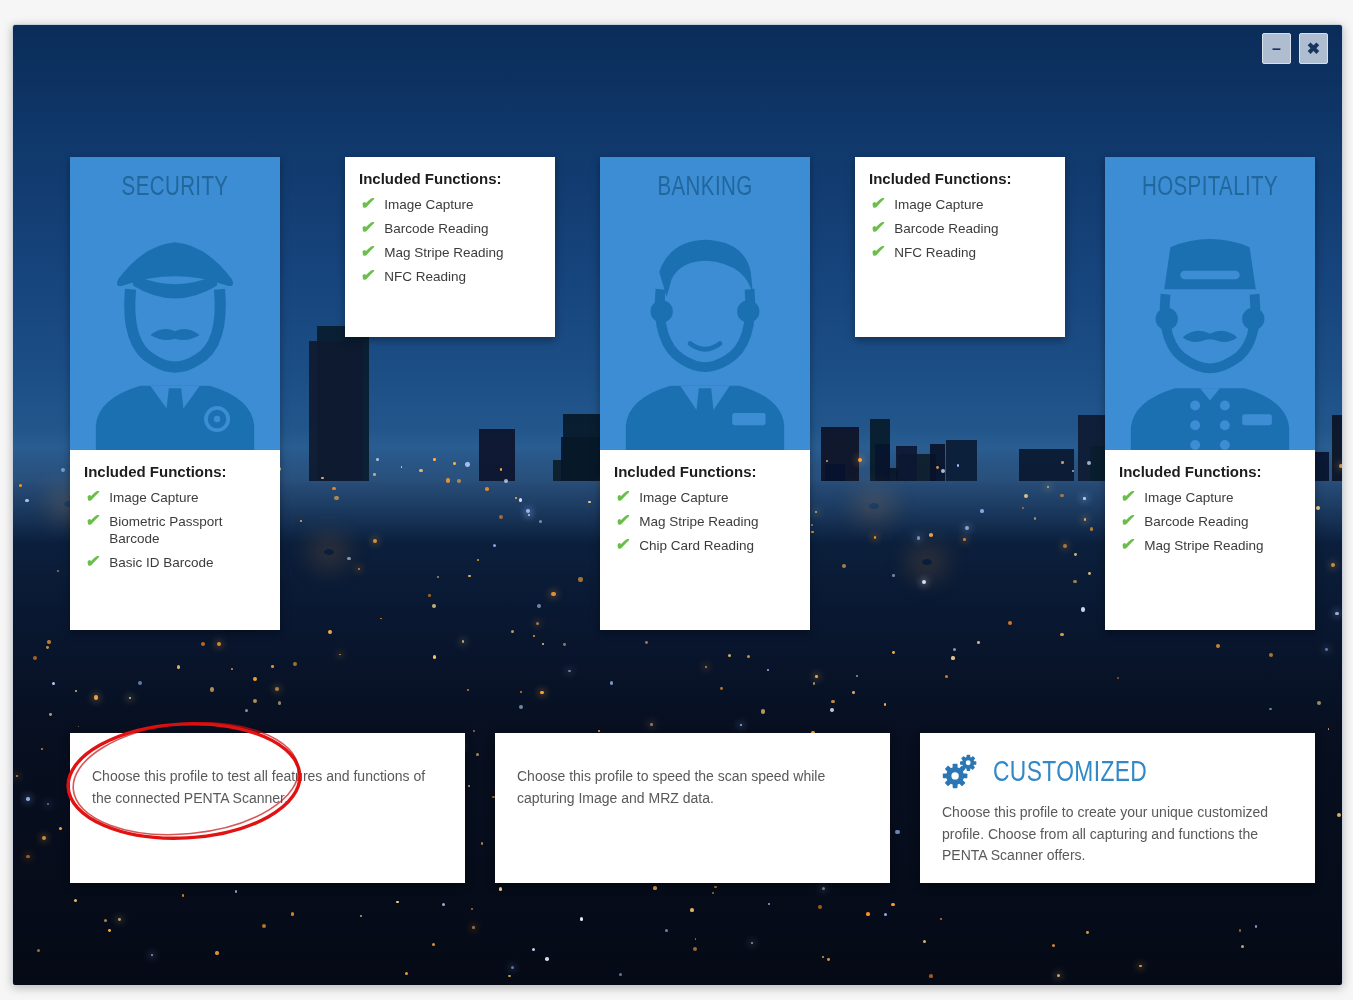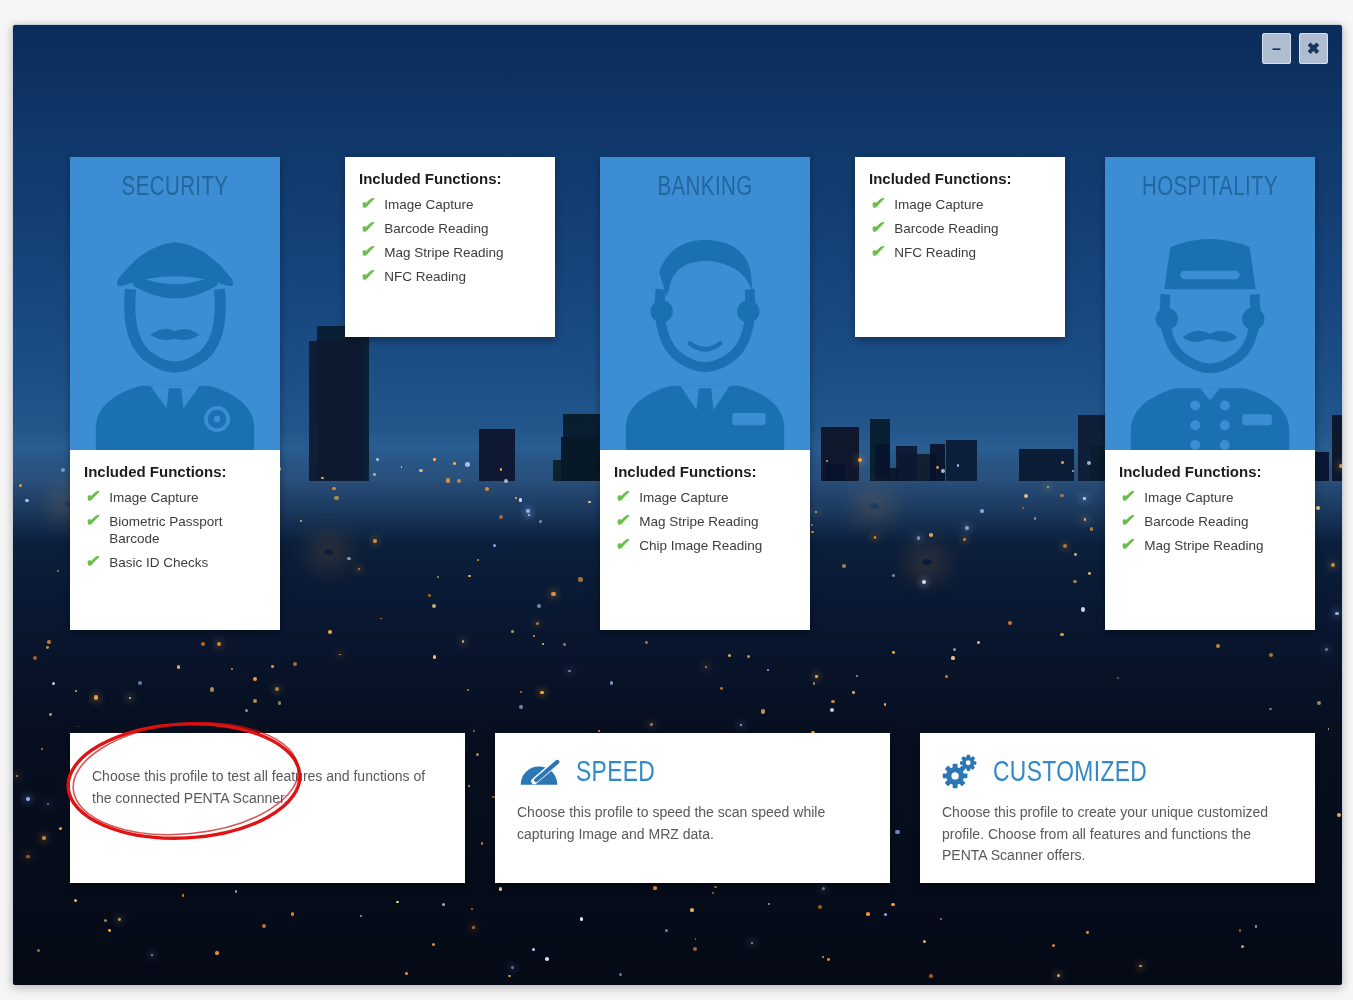--- a/index.html
+++ b/index.html
@@ -499,21 +499,21 @@
         <li>
             <span class="check">✔</span>
             <span class="fn-text">Image Capture</span>
           </li>
         <li>
             <span class="check">✔</span>
             <span class="fn-text">Biometric Passport Barcode</span>
           </li>
         <li>
             <span class="check">✔</span>
-            <span class="fn-text">Basic ID Checks</span>
+            <span class="fn-text">Basic ID Barcode</span>
           </li>
       </ul>
     </div>
   </div>
 
   <div class="profile-card" style="left:332px">
     <div class="card-white">
       <div class="fn-heading">Included Functions:</div>
       <ul class="fn-list">
         <li>
@@ -557,21 +557,21 @@
         <li>
             <span class="check">✔</span>
             <span class="fn-text">Image Capture</span>
           </li>
         <li>
             <span class="check">✔</span>
             <span class="fn-text">Mag Stripe Reading</span>
           </li>
         <li>
             <span class="check">✔</span>
-            <span class="fn-text">Chip Image Reading</span>
+            <span class="fn-text">Chip Card Reading</span>
           </li>
       </ul>
     </div>
   </div>
 
   <div class="profile-card" style="left:842px">
     <div class="card-white">
       <div class="fn-heading">Included Functions:</div>
       <ul class="fn-list">
         <li>
@@ -628,28 +628,20 @@
           </li>
       </ul>
     </div>
   </div>
 
   <div class="mode-card" style="left:57px">
     <div class="mode-desc">Choose this profile to test all features and functions of the connected PENTA Scanner.</div>
   </div>
 
   <div class="mode-card" style="left:482px">
-    <div class="mode-head">
-      <svg class="mode-icon" width="44" height="32" viewBox="0 0 48 34">
-        <path class="ic" d="M4 32 A20 20 0 0 1 44 32 Z"></path>
-        <line x1="19" y1="28" x2="39" y2="11" stroke="#ffffff" stroke-width="7" stroke-linecap="round"></line>
-        <line x1="21" y1="27" x2="44" y2="7" stroke="var(--icon-blue)" stroke-width="4.5" stroke-linecap="round"></line>
-      </svg>
-      <div class="mode-title">SPEED</div>
-    </div>
     <div class="mode-desc">Choose this profile to speed the scan speed while capturing Image and MRZ data.</div>
   </div>
 
   <div class="mode-card" style="left:907px">
     <div class="mode-head">
       <svg class="mode-icon" width="36" height="36" viewBox="0 0 44 44">
         <g>
           <g class="ic">
             <rect x="13" y="13" width="6" height="30" rx="1" transform="rotate(0 16 28)"></rect>
             <rect x="13" y="13" width="6" height="30" rx="1" transform="rotate(45 16 28)"></rect>
@@ -665,20 +657,20 @@
             <rect x="30" y="2" width="4.5" height="20" rx="1" transform="rotate(45 32 12)"></rect>
             <rect x="30" y="2" width="4.5" height="20" rx="1" transform="rotate(90 32 12)"></rect>
             <rect x="30" y="2" width="4.5" height="20" rx="1" transform="rotate(135 32 12)"></rect>
             <circle cx="32" cy="12" r="7.5"></circle>
           </g>
           <circle cx="32" cy="12" r="3" fill="#ffffff"></circle>
         </g>
       </svg>
       <div class="mode-title">CUSTOMIZED</div>
     </div>
-    <div class="mode-desc">Choose this profile to create your unique customized profile. Choose from all features and functions the PENTA Scanner offers.</div>
+    <div class="mode-desc">Choose this profile to create your unique customized profile. Choose from all capturing and functions the PENTA Scanner offers.</div>
   </div>
 
   <svg class="annotation" width="282" height="146" viewBox="0 0 282 146">
     <ellipse cx="141" cy="73" rx="116" ry="57" fill="none" stroke="var(--annotation-red)" stroke-width="3.4" transform="rotate(-3 141 73)"></ellipse>
     <ellipse cx="143" cy="71" rx="113" ry="55" fill="none" stroke="#c40f0f" stroke-width="1.6" opacity="0.7" transform="rotate(-5.5 141 73)"></ellipse>
   </svg>
 </div>
 
 </body></html>

